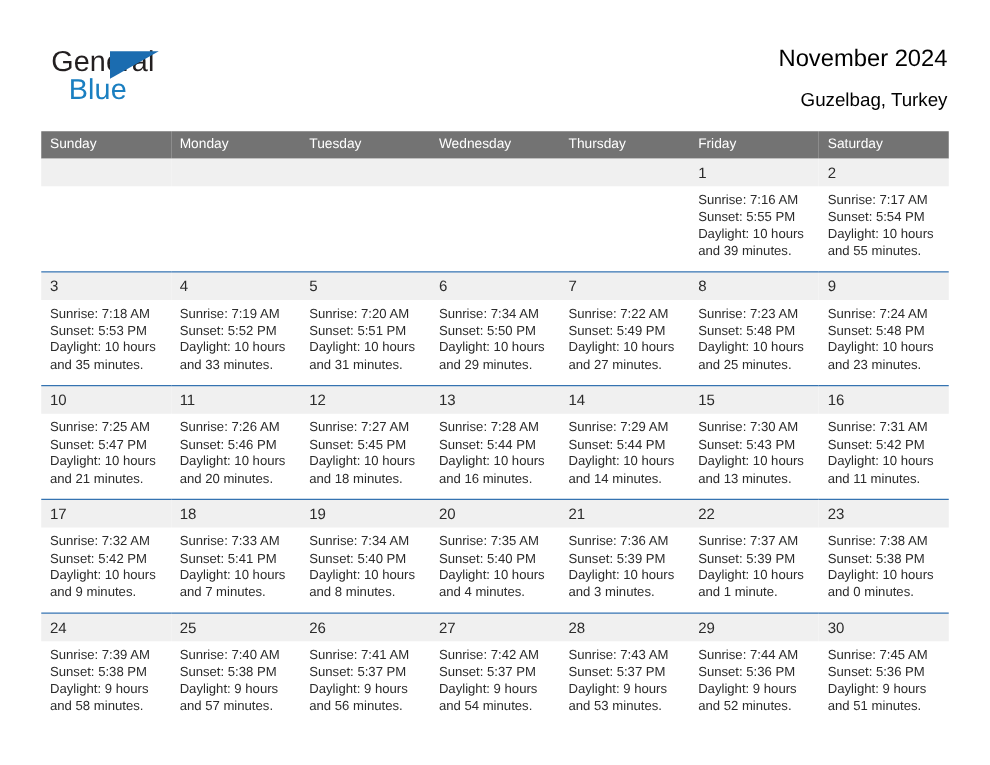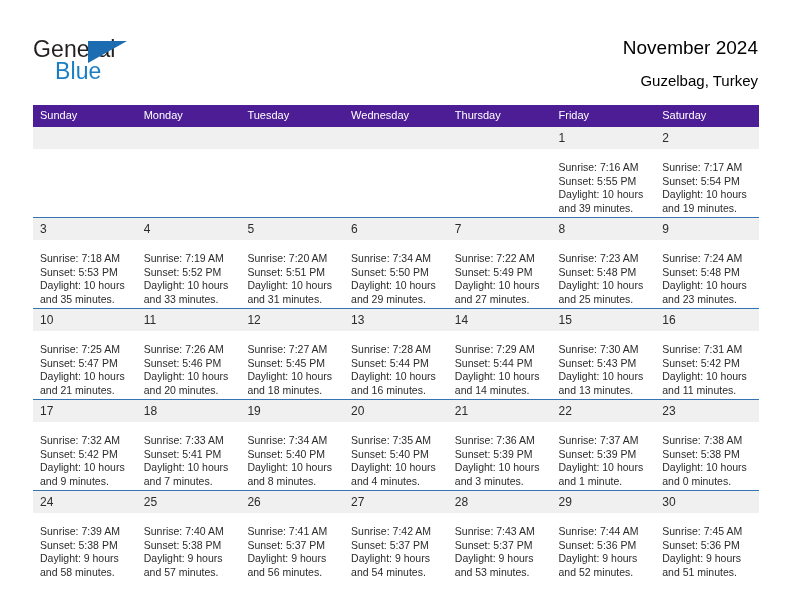--- a/index.html
+++ b/index.html
@@ -30,21 +30,21 @@
   }
   .brand {
     position: absolute;
     left: 33px;
     top: 36px;
     width: 170px;
     height: 52px;
   }
   .brand-general {
     position: absolute;
-    left: 0;
+    left: 8px;
     top: 0;
     font-size: 23px;
     letter-spacing: 0.1px;
     color: #231f20;
     line-height: 26px;
   }
   .brand-blue {
     position: absolute;
     left: 22px;
     top: 22px;
@@ -86,21 +86,21 @@
   
   .calendar {
     position: absolute;
     left: 33px;
     top: 105px;
     width: 726px;
     border-collapse: collapse;
     table-layout: fixed;
   }
   .calendar th {
-    background: #4c1d95;
+    background: #737373;
     color: #ffffff;
     font-size: 11px;
     font-weight: normal;
     text-align: left;
     padding: 4px 0 5px 7px;
     height: 12px;
     line-height: 13px;
   }
   .calendar td {
     vertical-align: top;
@@ -119,21 +119,21 @@
     color: #2b2b2b;
     line-height: 14px;
     padding: 4px 0 4px 7px;
     height: 14px;
   }
   .daynum.empty {
     color: transparent;
   }
   .details {
     display: block;
-    padding: 12px 8px 0 7px;
+    padding: 5px 8px 0 7px;
     font-size: 10.5px;
     line-height: 13.5px;
     color: #2b2b2b;
   }
   .details span {
     display: block;
     white-space: nowrap;
   }
 </style>
 </head>
@@ -193,21 +193,21 @@
               <span>Daylight: 10 hours</span>
               <span>and 39 minutes.</span>
             </span>
           </td>
           <td>
             <span class="daynum">2</span>
             <span class="details">
               <span>Sunrise: 7:17 AM</span>
               <span>Sunset: 5:54 PM</span>
               <span>Daylight: 10 hours</span>
-              <span>and 19 minutes.</span>
+              <span>and 55 minutes.</span>
             </span>
           </td>
         </tr>
         <tr class="week-row">
           <td>
             <span class="daynum">3</span>
             <span class="details">
               <span>Sunrise: 7:18 AM</span>
               <span>Sunset: 5:53 PM</span>
               <span>Daylight: 10 hours</span>

